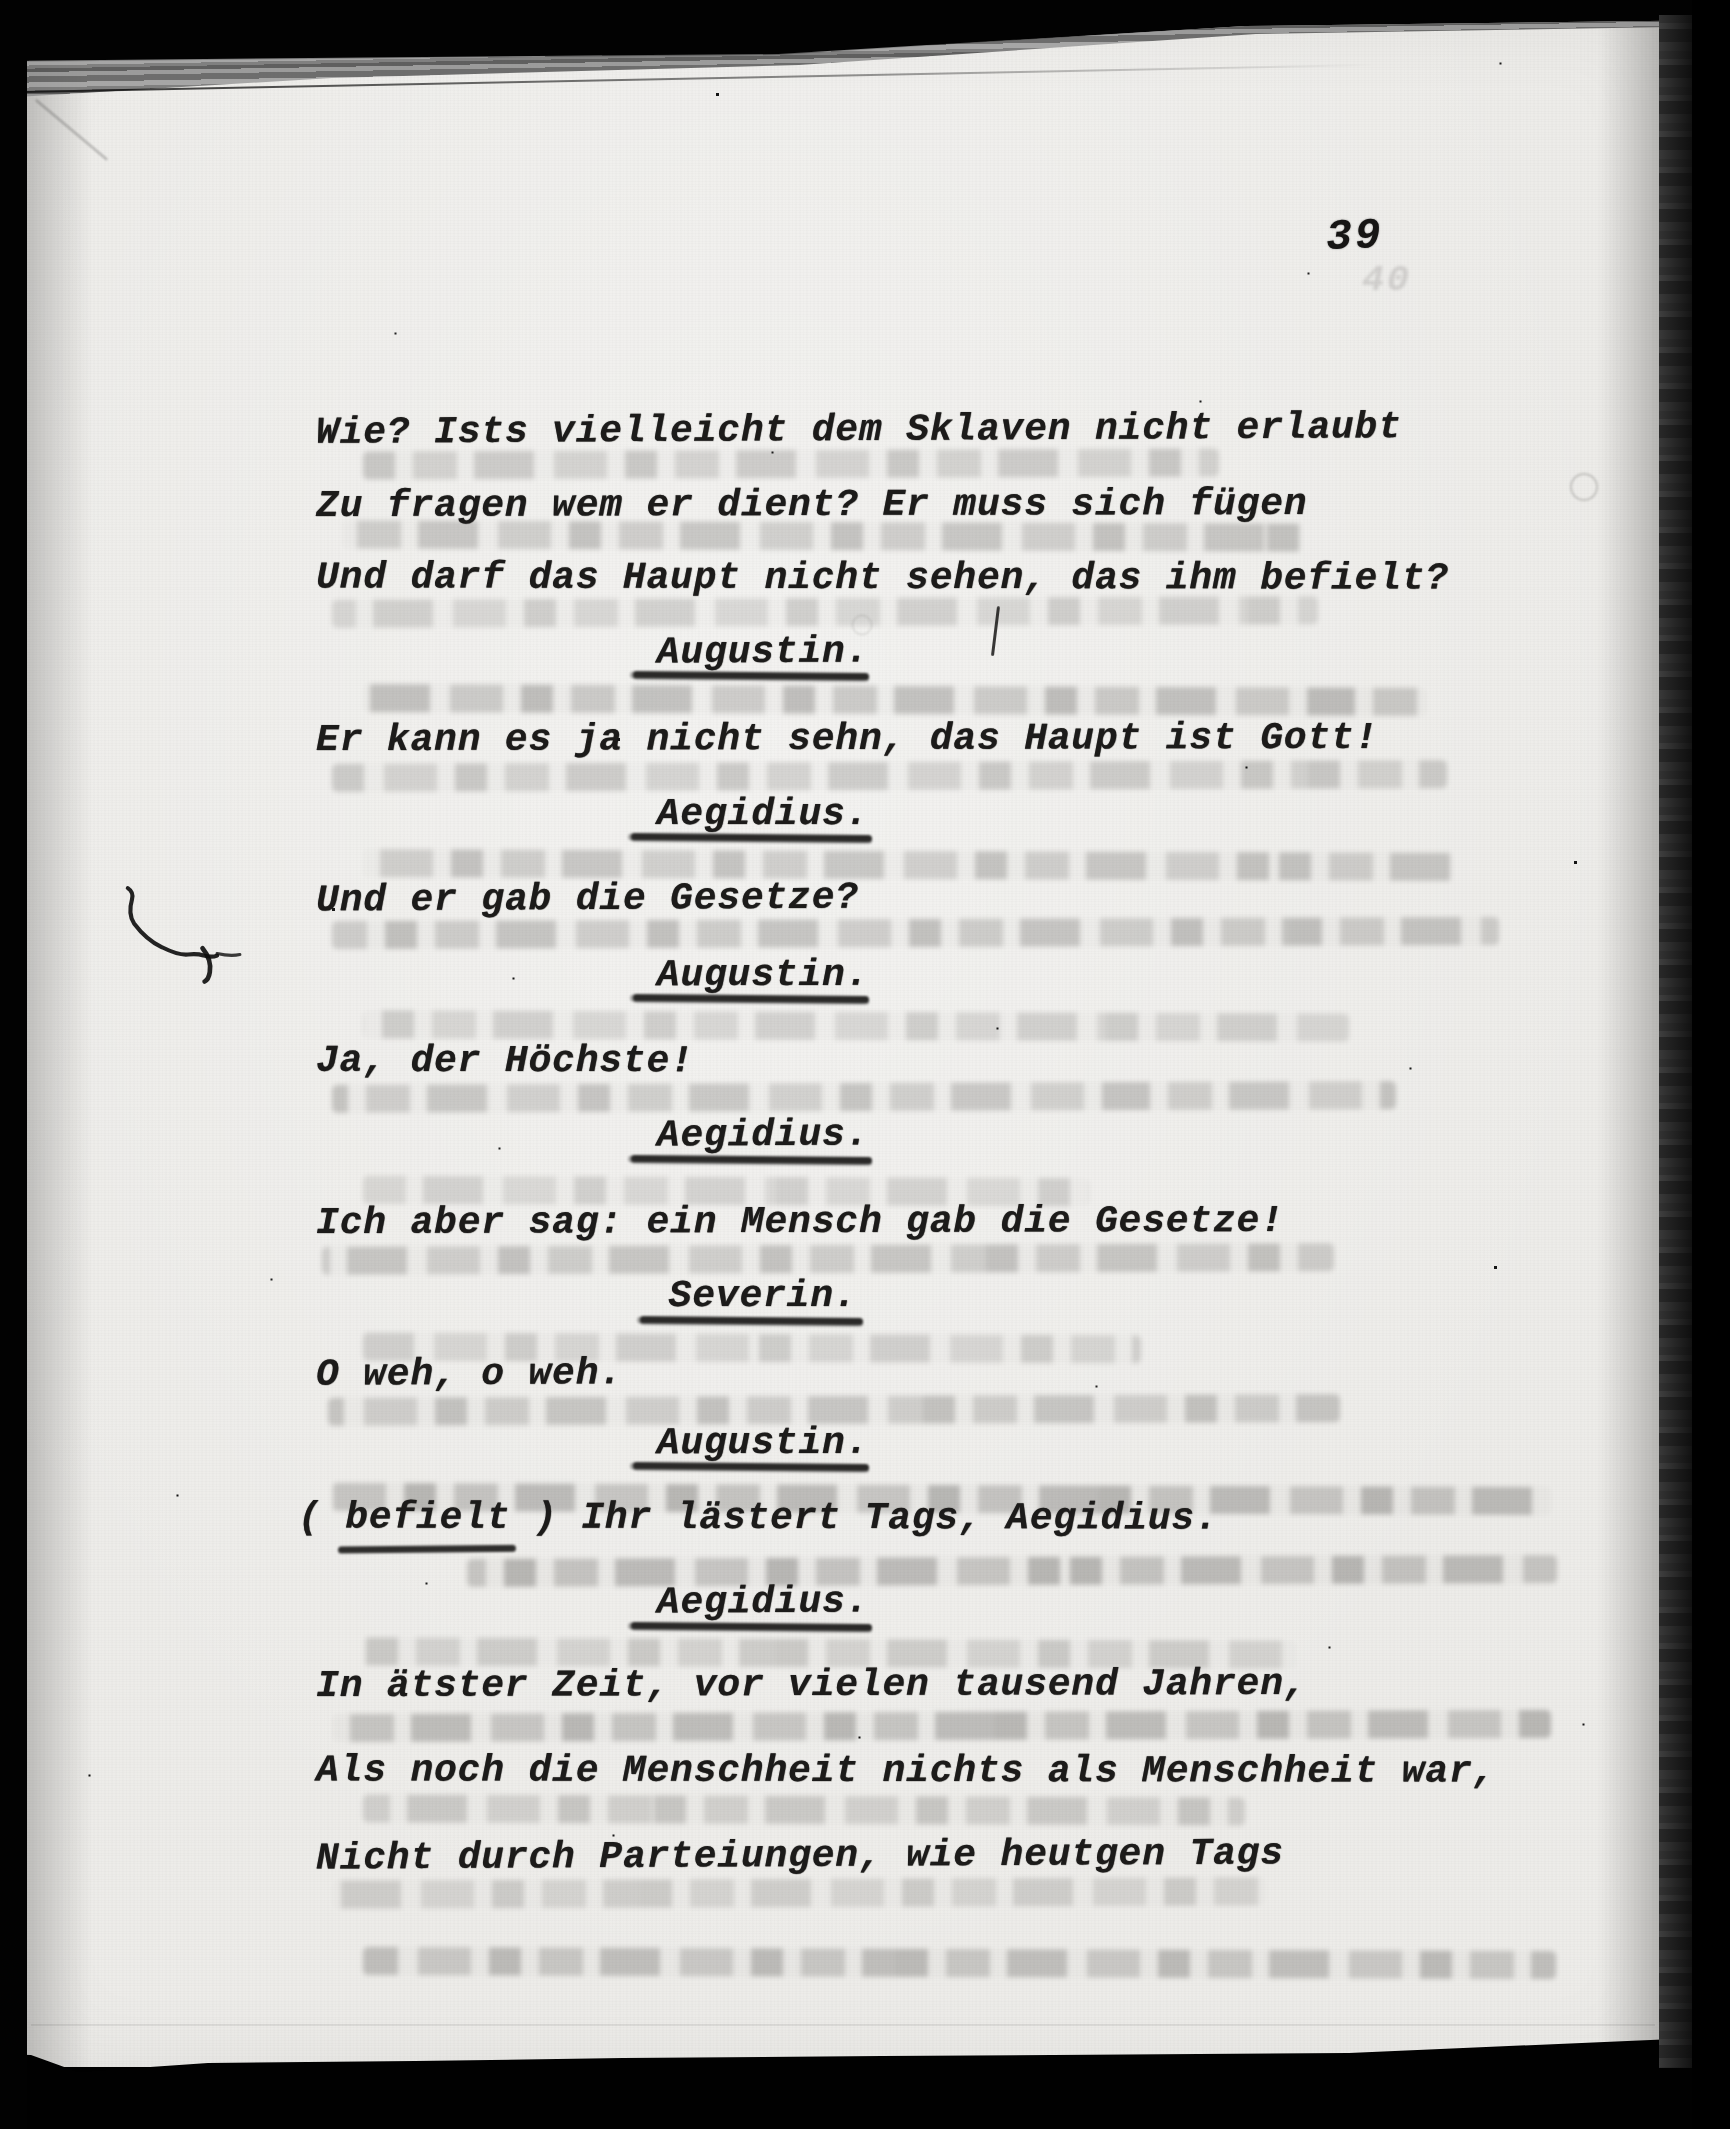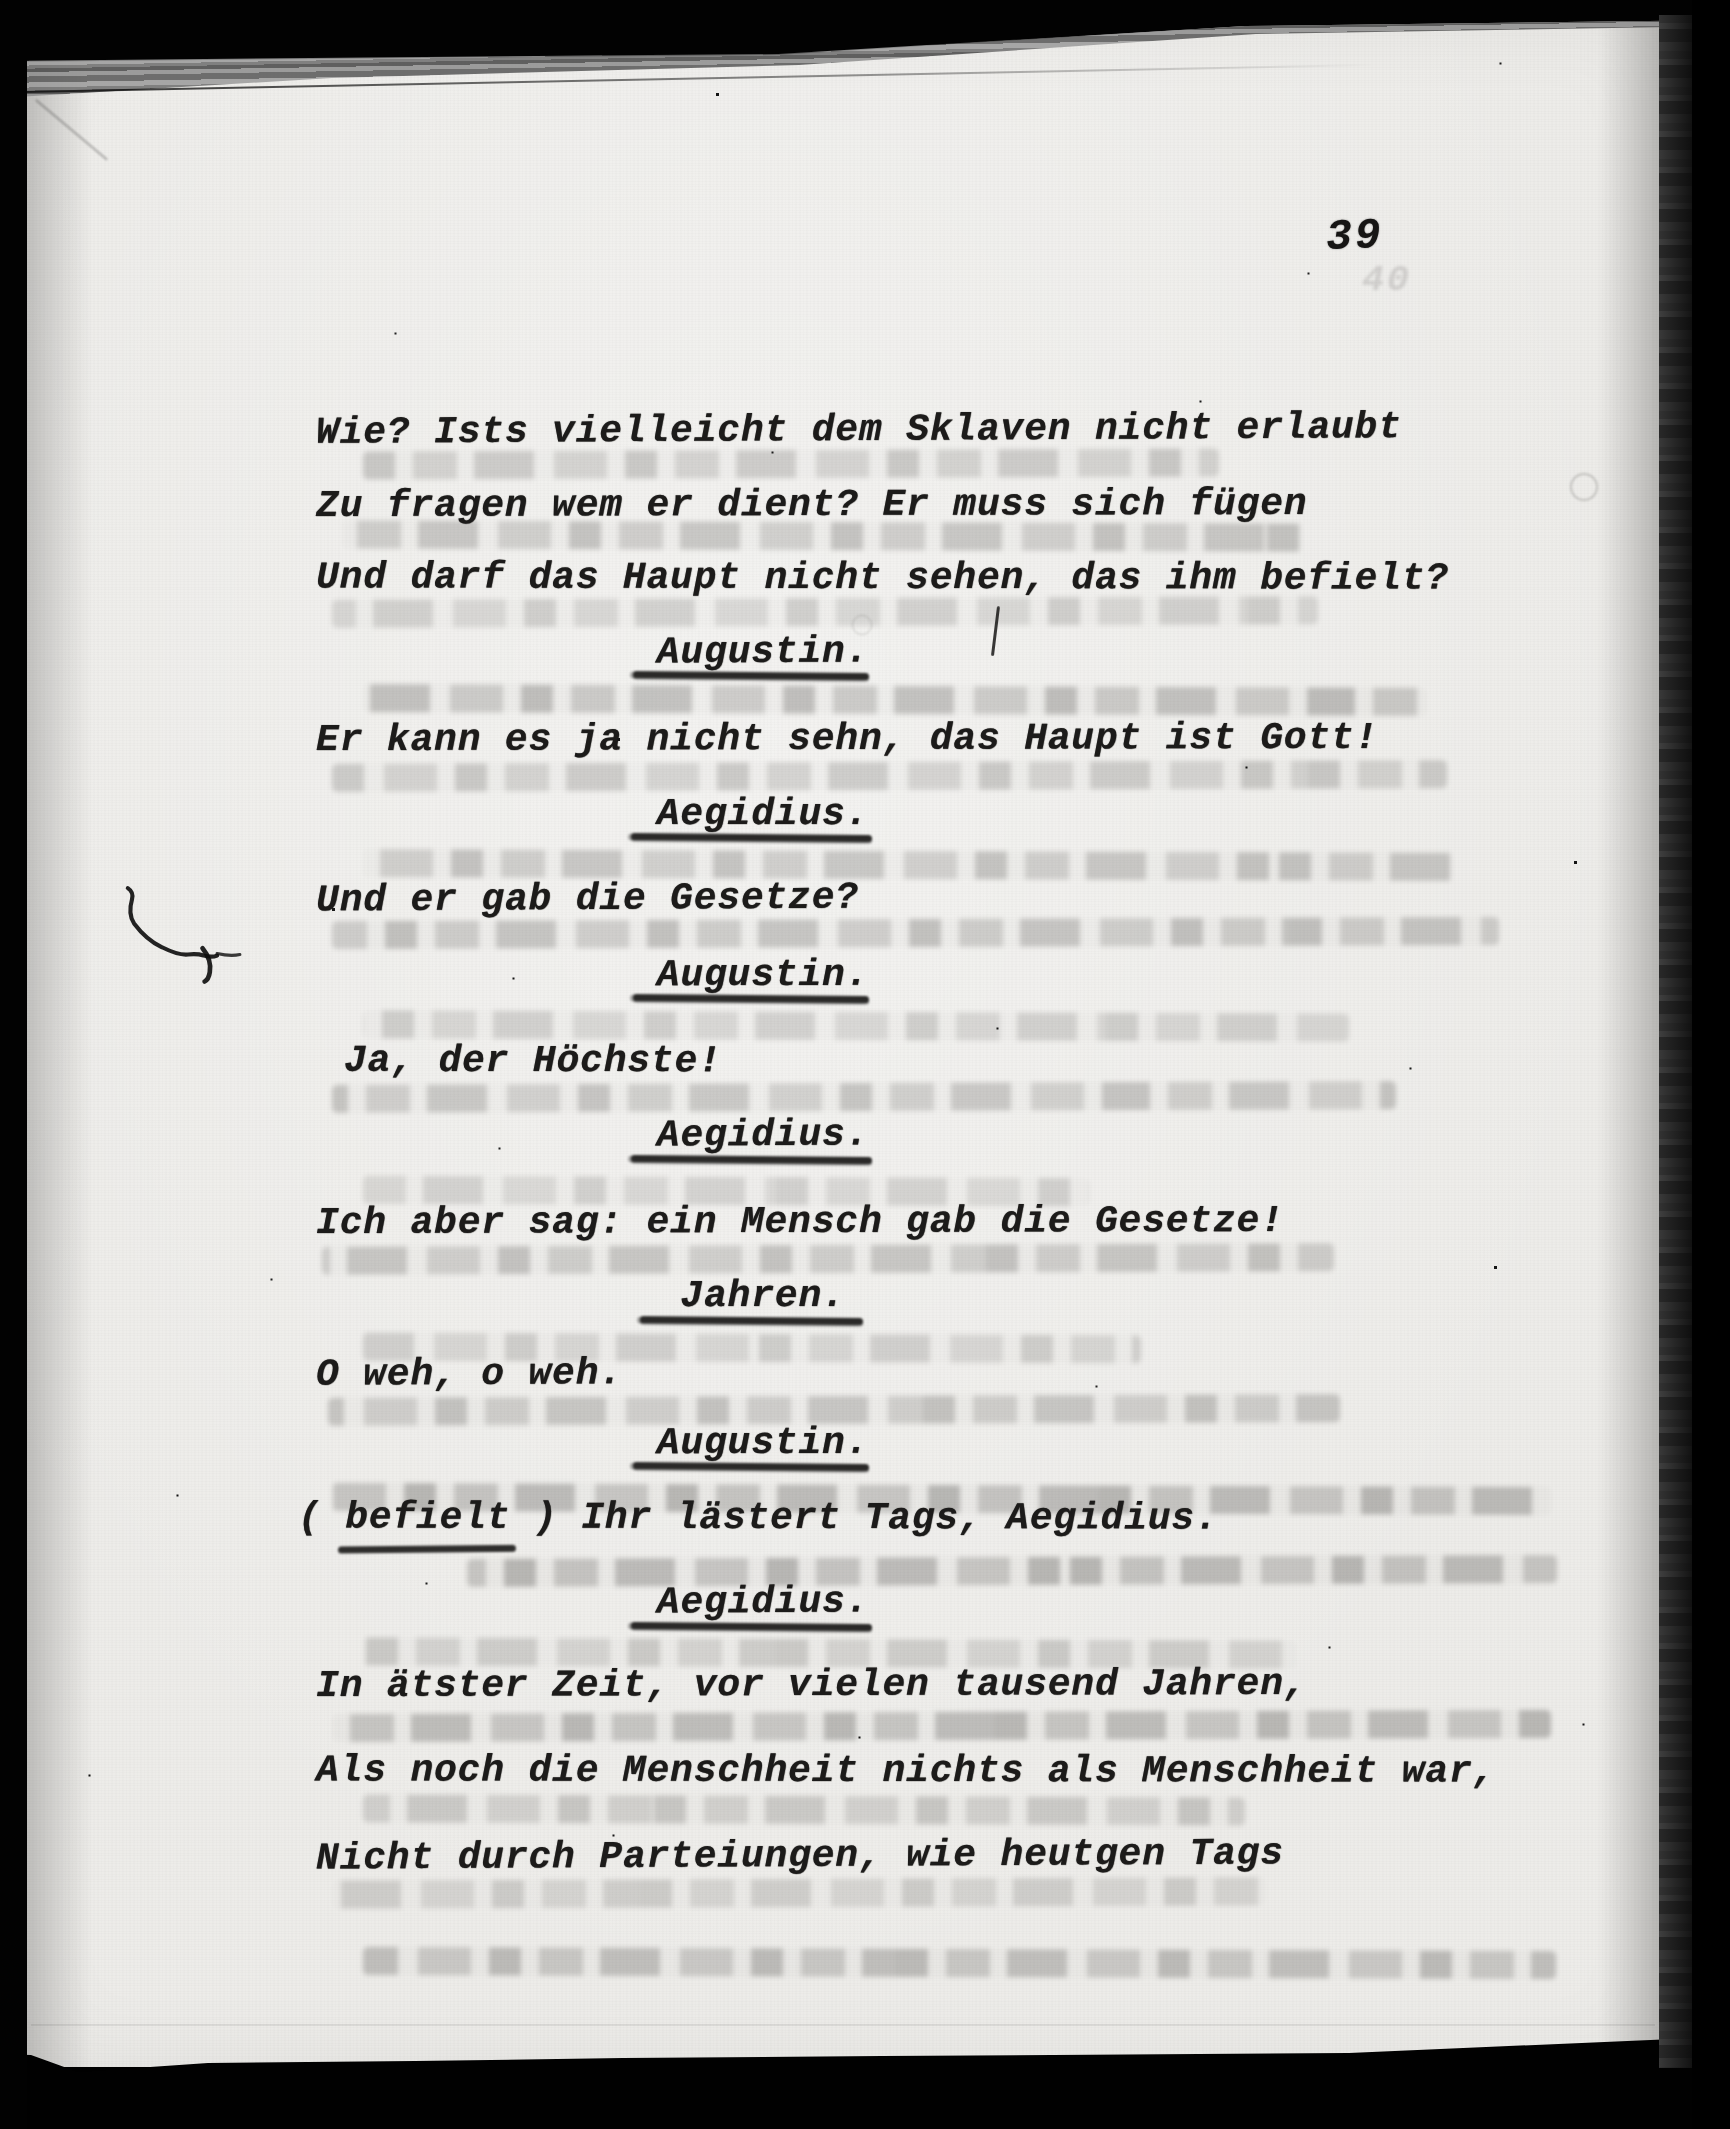--- a/index.html
+++ b/index.html
@@ -126,25 +126,25 @@
     <div class="tline" style="top: 486px; left: 316px; transform: rotate(-0.12deg);">Zu fragen wem er dient? Er muss sich fügen</div>
     <div class="tline" style="top: 559px; left: 316px; transform: rotate(0.06deg);">Und darf das Haupt nicht sehen, das ihm befielt?</div>
     <div class="tline speaker" style="top: 633px; left: 763px; transform: translateX(-50%) rotate(-0.3deg);">Augustin.</div>
     <div class="speaker-underline" style="top: 672px; left: 633px; width: 236px; transform: rotate(0.5deg);"></div>
     <div class="tline" style="top: 720px; left: 316px; transform: rotate(-0.12deg);">Er kann es ja nicht sehn, das Haupt ist Gott!</div>
     <div class="tline speaker" style="top: 795px; left: 763px; transform: translateX(-50%) rotate(0.06deg);">Aegidius.</div>
     <div class="speaker-underline" style="top: 834px; left: 631px; width: 241px; transform: rotate(0.5deg);"></div>
     <div class="tline" style="top: 880px; left: 316px; transform: rotate(-0.3deg);">Und er gab die Gesetze?</div>
     <div class="tline speaker" style="top: 956px; left: 763px; transform: translateX(-50%) rotate(-0.12deg);">Augustin.</div>
     <div class="speaker-underline" style="top: 995px; left: 633px; width: 236px; transform: rotate(0.5deg);"></div>
-    <div class="tline" style="top: 1042px; left: 316px; transform: rotate(0.06deg); margin-left: 28px;">Ja, der Höchste!</div>
+    <div class="tline" style="top: 1042px; left: 316px; transform: rotate(0.06deg);">Ja, der Höchste!</div>
     <div class="tline speaker" style="top: 1116px; left: 763px; transform: translateX(-50%) rotate(-0.3deg);">Aegidius.</div>
     <div class="speaker-underline" style="top: 1156px; left: 631px; width: 241px; transform: rotate(0.5deg);"></div>
     <div class="tline" style="top: 1203px; left: 316px; transform: rotate(-0.12deg);">Ich aber sag: ein Mensch gab die Gesetze!</div>
-    <div class="tline speaker" style="top: 1277px; left: 763px; transform: translateX(-50%) rotate(0.06deg);">Jahren.</div>
+    <div class="tline speaker" style="top: 1277px; left: 763px; transform: translateX(-50%) rotate(0.06deg);">Severin.</div>
     <div class="speaker-underline" style="top: 1317px; left: 640px; width: 223px; transform: rotate(0.5deg);"></div>
     <div class="tline" style="top: 1355px; left: 316px; transform: rotate(-0.3deg);">O weh, o weh.</div>
     <div class="tline speaker" style="top: 1424px; left: 763px; transform: translateX(-50%) rotate(-0.12deg);">Augustin.</div>
     <div class="speaker-underline" style="top: 1463px; left: 633px; width: 236px; transform: rotate(0.5deg);"></div>
     <div class="tline" style="top: 1499px; left: 298px; transform: rotate(0.06deg);"><span>( </span><span class="stage-underlined">befielt</span><span> ) Ihr lästert Tags, Aegidius.</span></div>
     <div class="tline speaker" style="top: 1583px; left: 763px; transform: translateX(-50%) rotate(-0.3deg);">Aegidius.</div>
     <div class="speaker-underline" style="top: 1623px; left: 631px; width: 241px; transform: rotate(0.5deg);"></div>
     <div class="tline" style="top: 1666px; left: 316px; transform: rotate(-0.12deg);">In ätster Zeit, vor vielen tausend Jahren,</div>
     <div class="tline" style="top: 1752px; left: 316px; transform: rotate(0.06deg);">Als noch die Menschheit nichts als Menschheit war,</div>
     <div class="tline" style="top: 1837px; left: 316px; transform: rotate(-0.3deg);">Nicht durch Parteiungen, wie heutgen Tags</div>

